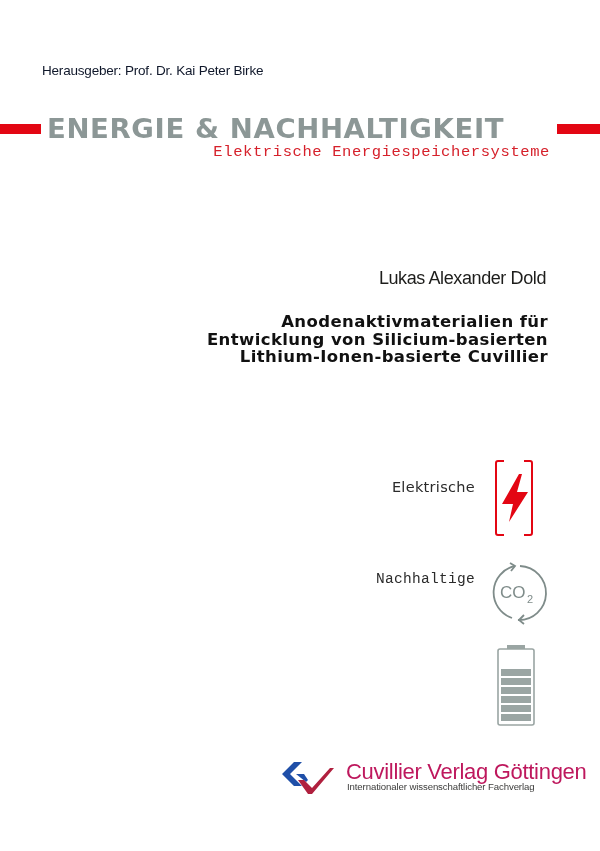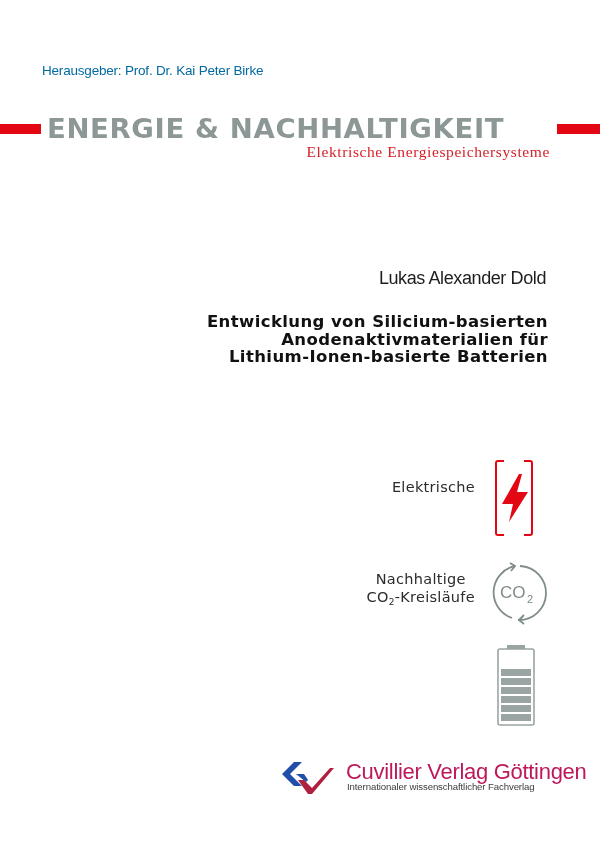--- a/index.html
+++ b/index.html
@@ -7,21 +7,21 @@
     width: 600px; height: 851px;
     background: #ffffff;
     position: relative;
     overflow: hidden;
     font-family: "Liberation Sans", sans-serif;
   }
   .abs { position: absolute; }
 
   .publisher {
     left: 42px; top: 63px;
-    font-size: 13.5px; color: #0369a1;
+    font-size: 13.5px; color: #0f172a;
     font-family: "Liberation Sans", sans-serif;
     letter-spacing: -0.2px;
   }
 
   .red-bar { height: 10px; background: #e30613; top: 124px; }
   .red-bar.left { left: 0; width: 41px; }
   .red-bar.right { left: 557px; width: 43px; }
 
   .series-title {
     left: 47px; top: 113px; width: 506px;
@@ -29,21 +29,21 @@
     font-weight: bold;
     font-size: 27px;
     color: #8c9796;
     letter-spacing: 0.6px;
     white-space: nowrap;
     transform: scaleX(1.02);
     transform-origin: left center;
   }
   .series-subtitle {
     left: 205px; top: 143px; width: 345px; text-align: right;
-    font-family: Liberation Serif, serif;
+    font-family: Liberation Mono, monospace;
     font-size: 15.5px;
     color: #d6212b;
     letter-spacing: 0.6px;
     white-space: nowrap;
   }
 
   .author {
     right: 54px; top: 268px;
     font-size: 18px; color: #1d1d1b;
     letter-spacing: -0.4px;
@@ -64,21 +64,21 @@
 
   .topic {
     right: 125px; text-align: center;
     font-family: "DejaVu Sans", sans-serif;
     font-size: 14.5px; line-height: 18px;
     color: #2b2b2b;
     letter-spacing: 0.3px;
   }
   .topic div { white-space: nowrap; }
   .topic.t1 { top: 478px; }
-  .topic.t2 { top: 570px; }
+  .topic.t2 { top: 570px; font-family: Liberation Mono, monospace; }
   .topic.t3 { top: 664px; }
   .sub2 { font-size: 9px; vertical-align: -3px; }
 
   .icon-box { left: 492px; width: 50px; }
   .icon-box.i1 { top: 458px; height: 80px; }
   .icon-box.i2 { top: 560px; height: 66px; }
   .icon-box.i3 { top: 643px; height: 85px; }
 
   .publisher-logo { left: 282px; top: 760px; width: 52px; height: 36px; }
   .publisher-name {
@@ -97,39 +97,38 @@
 
 <div class="abs publisher">Herausgeber: Prof. Dr. Kai Peter Birke</div>
 
 <div class="abs red-bar left"></div>
 <div class="abs series-title">ENERGIE &amp; NACHHALTIGKEIT</div>
 <div class="abs red-bar right"></div>
 <div class="abs series-subtitle">Elektrische Energiespeichersysteme</div>
 
 <div class="abs author">Lukas Alexander Dold</div>
 <div class="abs book-title">
+  <div>Anodenaktivmaterialien für</div>
   <div>Entwicklung von Silicium-basierten</div>
-  <div>Anodenaktivmaterialien für</div>
-  <div>Lithium-Ionen-basierte Batterien</div>
+  <div>Lithium-Ionen-basierte Cuvillier</div>
 </div>
 
 <div class="abs topic t1">
   <div>Elektrische</div>
 </div>
 <div class="abs icon-box i1">
   <svg width="50" height="80" viewBox="0 0 50 80">
     <path d="M12 3 H6 Q4 3 4 5 V75 Q4 77 6 77 H12" fill="none" stroke="#e30613" stroke-width="2"></path>
     <path d="M32 3 H38 Q40 3 40 5 V75 Q40 77 38 77 H32" fill="none" stroke="#e30613" stroke-width="2"></path>
     <polygon points="27,16 10,46 21,46 17,64 36,34 25,34 30,16" fill="#e30613"></polygon>
   </svg>
 </div>
 
 <div class="abs topic t2">
   <div>Nachhaltige</div>
-  <div><span>CO</span><span class="sub2">2</span><span>-Kreisläufe</span></div>
 </div>
 <div class="abs icon-box i2">
   <svg width="60" height="66" viewBox="0 0 60 66">
     <path d="M23 6 A27 27 0 0 0 20 58" fill="none" stroke="#7f8c8a" stroke-width="1.8"></path>
     <path d="M26 60 A27 27 0 0 0 28 6" fill="none" stroke="#7f8c8a" stroke-width="1.8"></path>
     <polyline points="18,3 23,6 19,11" fill="none" stroke="#7f8c8a" stroke-width="1.8"></polyline>
     <polyline points="32,55 27,60 32,64" fill="none" stroke="#7f8c8a" stroke-width="1.8"></polyline>
     <text x="8" y="38" font-family="Liberation Sans, sans-serif" font-size="17" fill="#7f8c8a">CO</text>
     <text x="35" y="43" font-family="Liberation Sans, sans-serif" font-size="11" fill="#7f8c8a">2</text>
   </svg>

